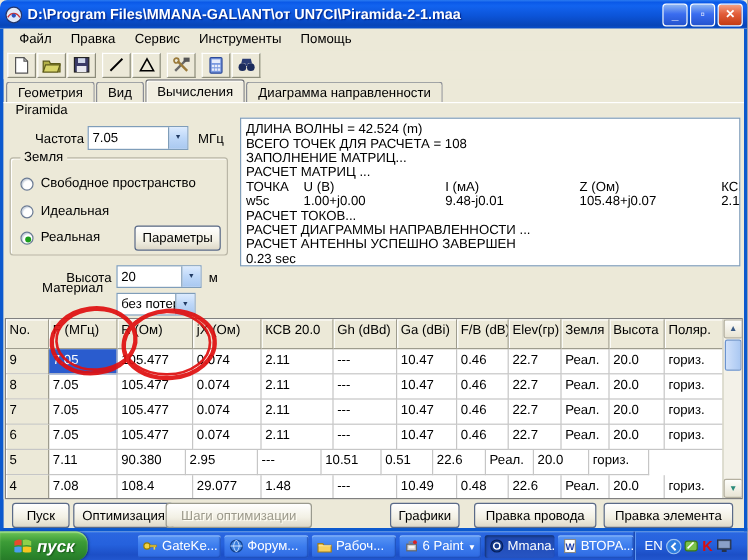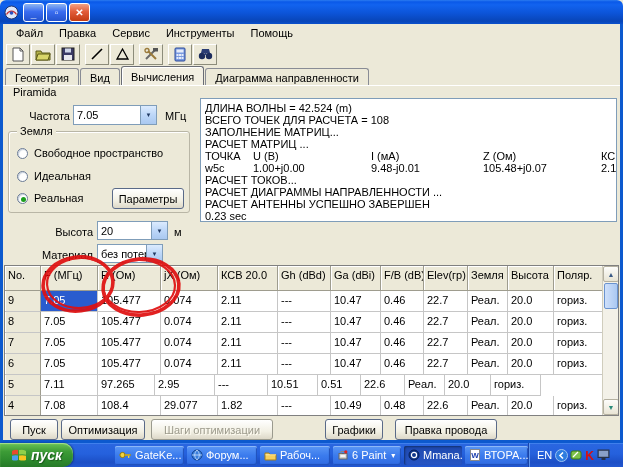--- a/index.html
+++ b/index.html
@@ -122,20 +122,21 @@
 <div class="screen">
 
   <div class="titlebar">
     <span class="ticon">
         <svg width="15" height="15" viewBox="0 0 15 15">
           <circle cx="7.5" cy="7.5" r="6.5" fill="#dfe8fa" stroke="#24366c"></circle>
           <path d="M2.5 9.5c2.5-4.5 7.5-4.5 10 0" stroke="#c33" fill="none" stroke-width="1.2"></path>
           <circle cx="7.5" cy="8" r="1.8" fill="#2a52c0"></circle>
         </svg>
       </span>
+    <span class="title-text">D:\Program Files\MMANA-GAL\ANT\от UN7CI\Piramida-2-1.maa</span>
     <span class="win-controls">
       <span class="wbtn min">
           <span class="glyph-min">_</span>
         </span>
       <span class="wbtn max">
           <span>▫</span>
         </span>
       <span class="wbtn close">
           <span>✕</span>
         </span>
@@ -246,21 +247,21 @@
   </div>
   <button class="xpbtn" style="left:112px;top:188px;width:72px">Параметры</button>
 
   <div class="lbl" style="left:33px;top:226px;width:60px;text-align:right">Высота</div>
   <div class="combo" style="left:97px;top:221px;width:71px;height:19px">
     <span class="combo-val">20</span>
     <span class="combo-arrow">▼</span>
   </div>
   <div class="lbl" style="left:174px;top:226px">м</div>
 
-  <div class="lbl" style="left:35px;top:249px;width:58px;text-align:right">Материал</div>
+  <div class="lbl" style="left:35px;top:234px;width:58px;">Материал</div>
   <div class="combo" style="left:97px;top:244px;width:66px;height:19px">
     <span class="combo-val">без потерь</span>
     <span class="combo-arrow">▼</span>
   </div>
 
   <div class="logbox" id="logbox"><div class="log-line">ДЛИНА ВОЛНЫ = 42.524 (m)</div><div class="log-line">ВСЕГО ТОЧЕК ДЛЯ РАСЧЕТА = 108</div><div class="log-line">ЗАПОЛНЕНИЕ МАТРИЦ...</div><div class="log-line">РАСЧЕТ МАТРИЦ ...</div><div class="log-cols"><span style="width: 48px;">ТОЧКА</span><span style="width: 118px;">U (B)</span><span style="width: 112px;">I (мА)</span><span style="width: 118px;">Z (Ом)</span><span style="width: 40px;">КСВ</span></div><div class="log-cols"><span style="width: 48px;">w5c</span><span style="width: 118px;">1.00+j0.00</span><span style="width: 112px;">9.48-j0.01</span><span style="width: 118px;">105.48+j0.07</span><span style="width: 40px;">2.11</span></div><div class="log-line">РАСЧЕТ ТОКОВ...</div><div class="log-line">РАСЧЕТ ДИАГРАММЫ НАПРАВЛЕННОСТИ ...</div><div class="log-line">РАСЧЕТ АНТЕННЫ УСПЕШНО ЗАВЕРШЕН</div><div class="log-line">0.23 sec</div></div>
 
   <div class="grid" id="grid">
       <div class="trow thead">
         <div class="th" style="width: 36px;">No.</div>
@@ -328,36 +329,36 @@
         <div class="td" style="width: 50px;">10.47</div>
         <div class="td" style="width: 43px;">0.46</div>
         <div class="td" style="width: 44px;">22.7</div>
         <div class="td" style="width: 40px;">Реал.</div>
         <div class="td" style="width: 46px;">20.0</div>
         <div class="td" style="width: 50px;">гориз.</div>
       </div>
       <div class="trow">
         <div class="td rowhead" style="width: 36px;">5</div>
         <div class="td" style="width: 57px;">7.11</div>
-        <div class="td" style="width: 57px;">97.265</div>
+        <div class="td" style="width: 57px;">90.380</div>
         <div class="td" style="width: 60px;">2.95</div>
         <div class="td" style="width: 53px;">---</div>
         <div class="td" style="width: 50px;">10.51</div>
         <div class="td" style="width: 43px;">0.51</div>
         <div class="td" style="width: 44px;">22.6</div>
         <div class="td" style="width: 40px;">Реал.</div>
         <div class="td" style="width: 46px;">20.0</div>
         <div class="td" style="width: 50px;">гориз.</div>
       </div>
       <div class="trow">
         <div class="td rowhead" style="width: 36px;">4</div>
         <div class="td" style="width: 57px;">7.08</div>
         <div class="td" style="width: 63px;">108.4</div>
         <div class="td" style="width: 57px;">29.077</div>
-        <div class="td" style="width: 60px;">1.82</div>
+        <div class="td" style="width: 60px;">1.48</div>
         <div class="td" style="width: 53px;">---</div>
         <div class="td" style="width: 50px;">10.49</div>
         <div class="td" style="width: 43px;">0.48</div>
         <div class="td" style="width: 44px;">22.6</div>
         <div class="td" style="width: 40px;">Реал.</div>
         <div class="td" style="width: 46px;">20.0</div>
         <div class="td" style="width: 50px;">гориз.</div>
       </div>
       <div class="trow">
         <div class="td rowhead" style="width: 36px;"></div>
@@ -376,23 +377,24 @@
       <div class="vscroll">
       <div class="sbtn up">▲</div>
       <div class="sthumb"></div>
       <div class="sbtn down">▼</div>
     </div>
   </div>
 
   <div class="btnrow-host" id="btnrow">
       <button class="xpbtn" style="left: 10px; width: 48px; top: 0px;">Пуск</button>
       <button class="xpbtn" style="left: 61px; width: 84px; top: 0px;">Оптимизация</button>
-      <button class="xpbtn disabled" style="left: 151px; width: 122px; top: 0px;">Шаги оптимизации</button>
+      <button class="xpbtn disabled" style="left: 138px; width: 122px; top: 0px;">Шаги оптимизации</button>
       <button class="xpbtn" style="left: 325px; width: 58px; top: 0px;">Графики</button>
       <button class="xpbtn" style="left: 395px; width: 102px; top: 0px;">Правка провода</button>
+      <button class="xpbtn" style="left: 503px; width: 108px; top: 0px;">Правка элемента</button>
     </div>
 
   <div class="taskbar">
     <div class="startbtn">
       <span class="ticon">
           <svg width="16" height="14" viewBox="0 0 16 14">
             <path d="M1 3 Q4 1 7 2 L7 6.5 Q4 5.8 1 6.8z" fill="#e84a2e"></path>
             <path d="M8 2 Q12 1 15 3 L15 6.8 Q12 5.8 8 6.5z" fill="#8fd04a"></path>
             <path d="M1 7.8 Q4 7 7 7.6 L7 12 Q4 13 1 12z" fill="#4a9ef0"></path>
             <path d="M8 7.6 Q12 7 15 7.8 L15 12 Q12 13 8 12z" fill="#f7c520"></path>

